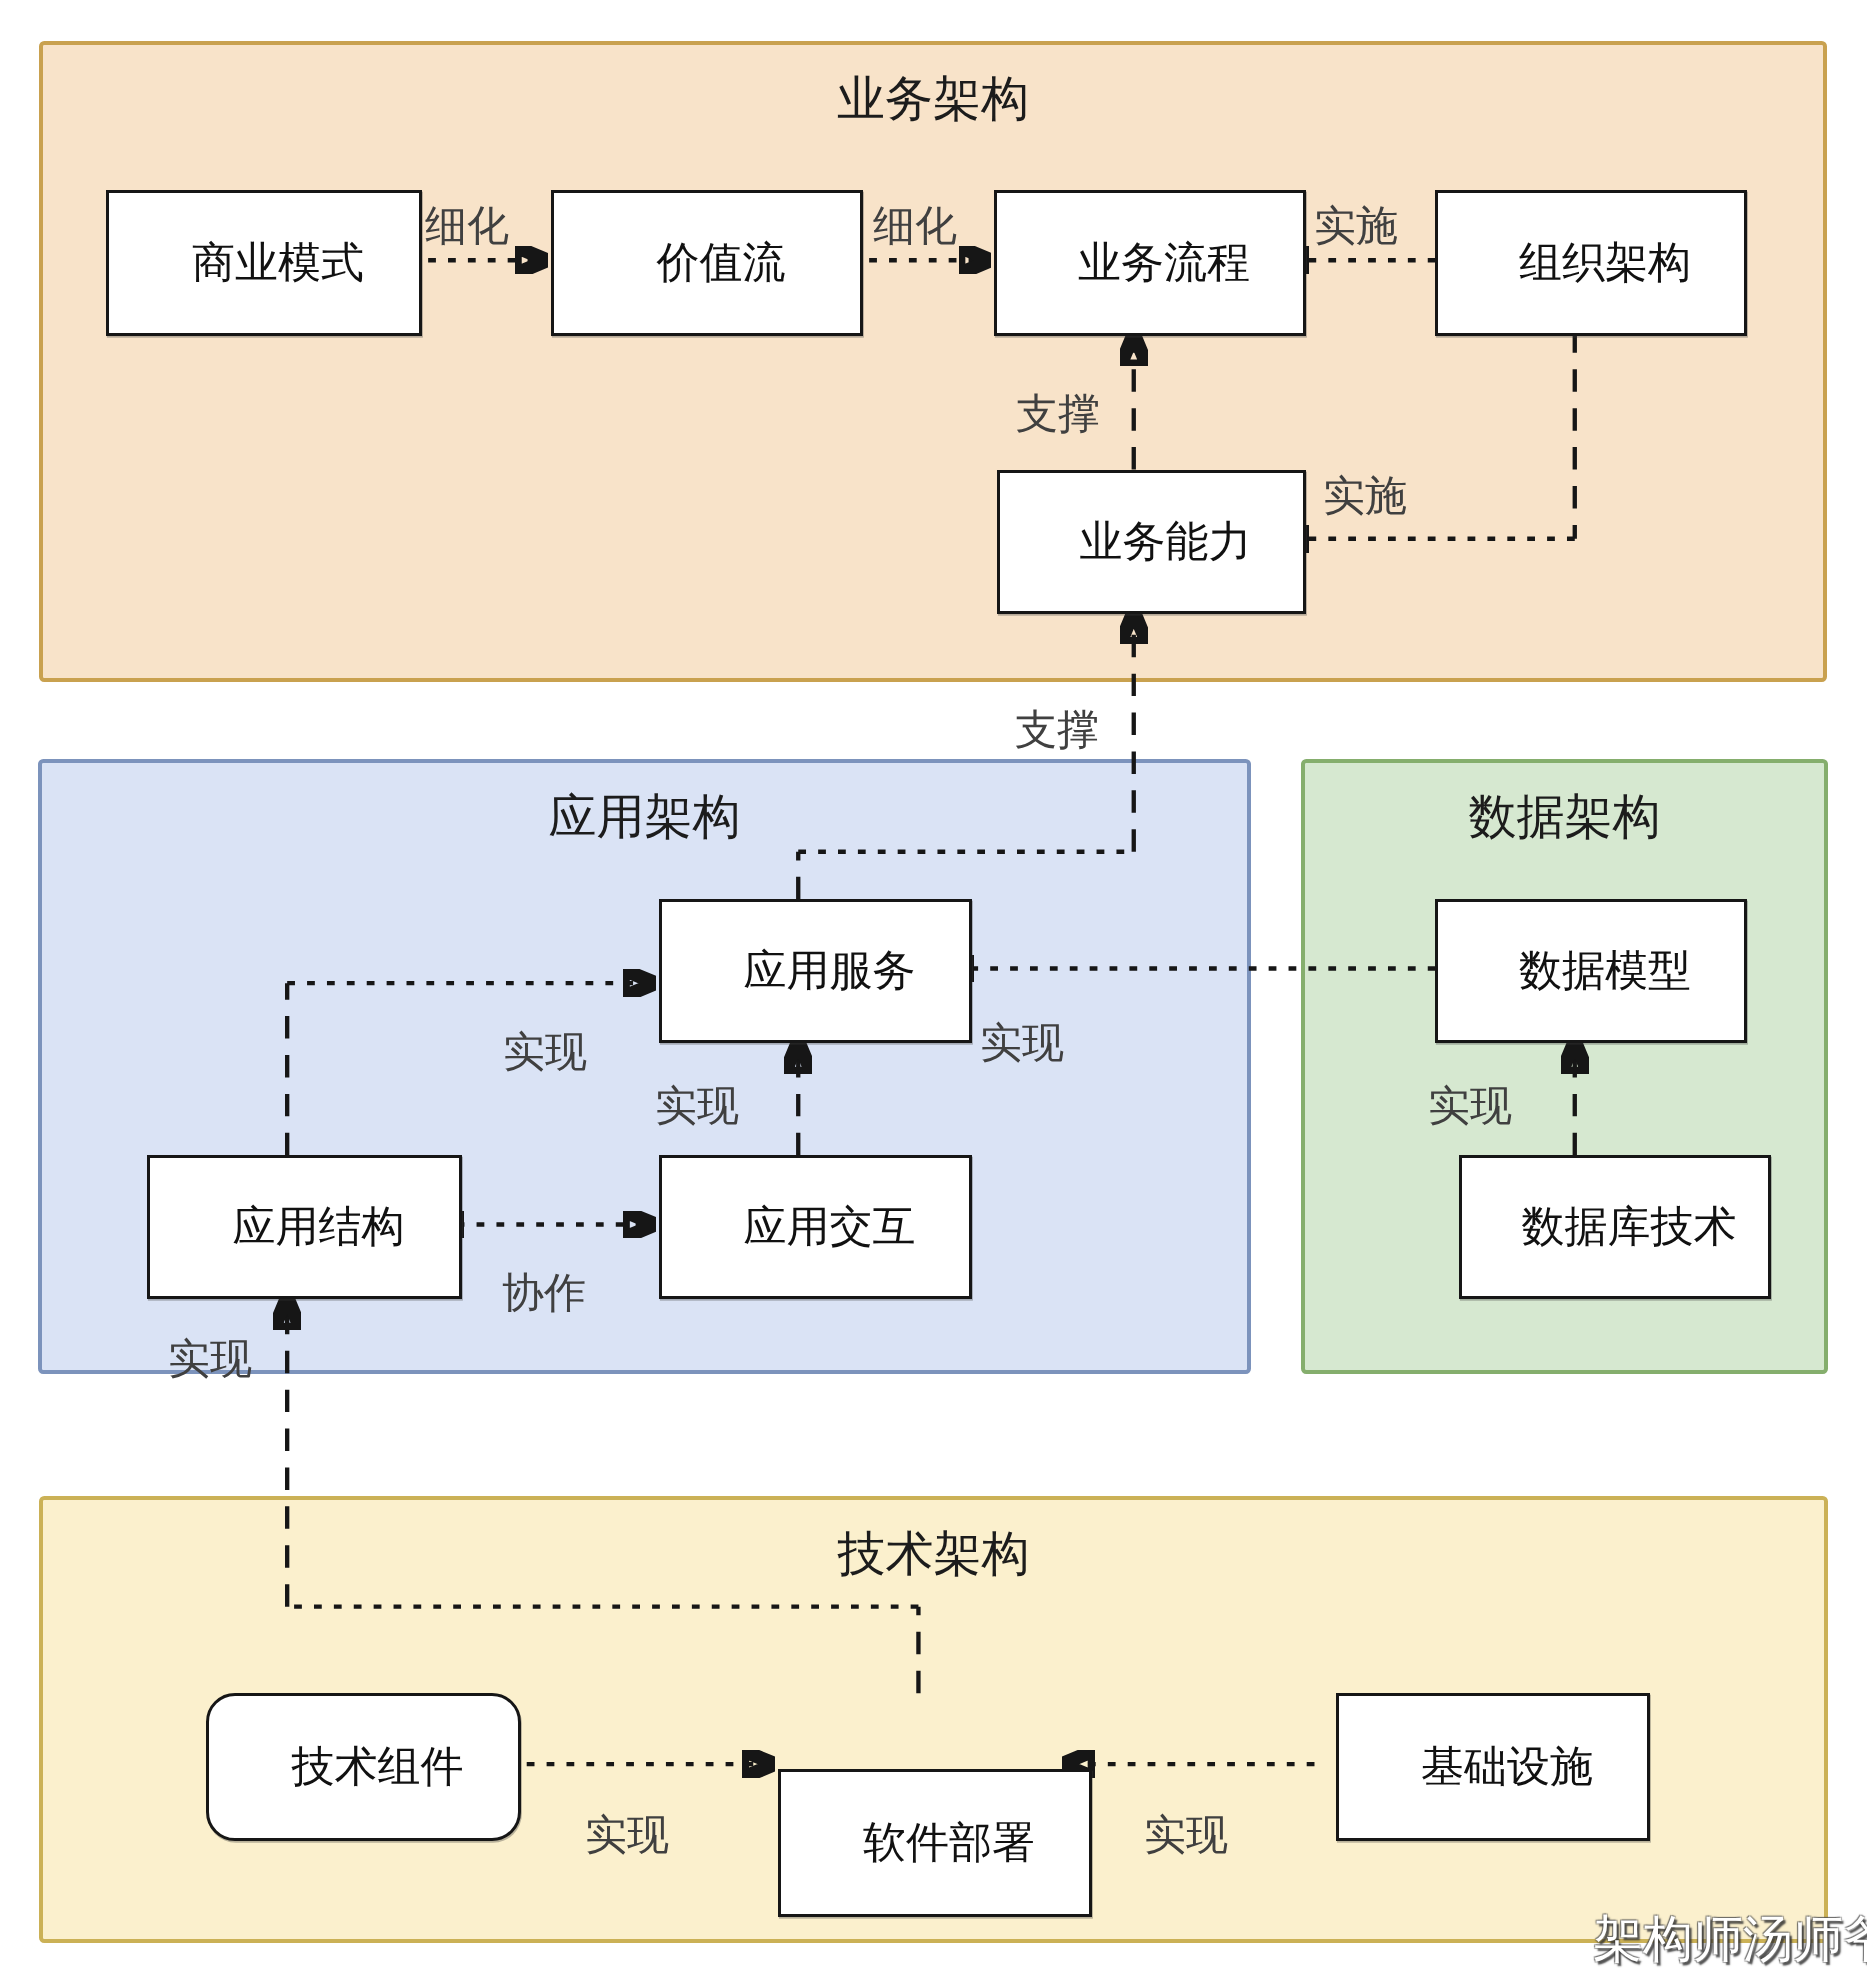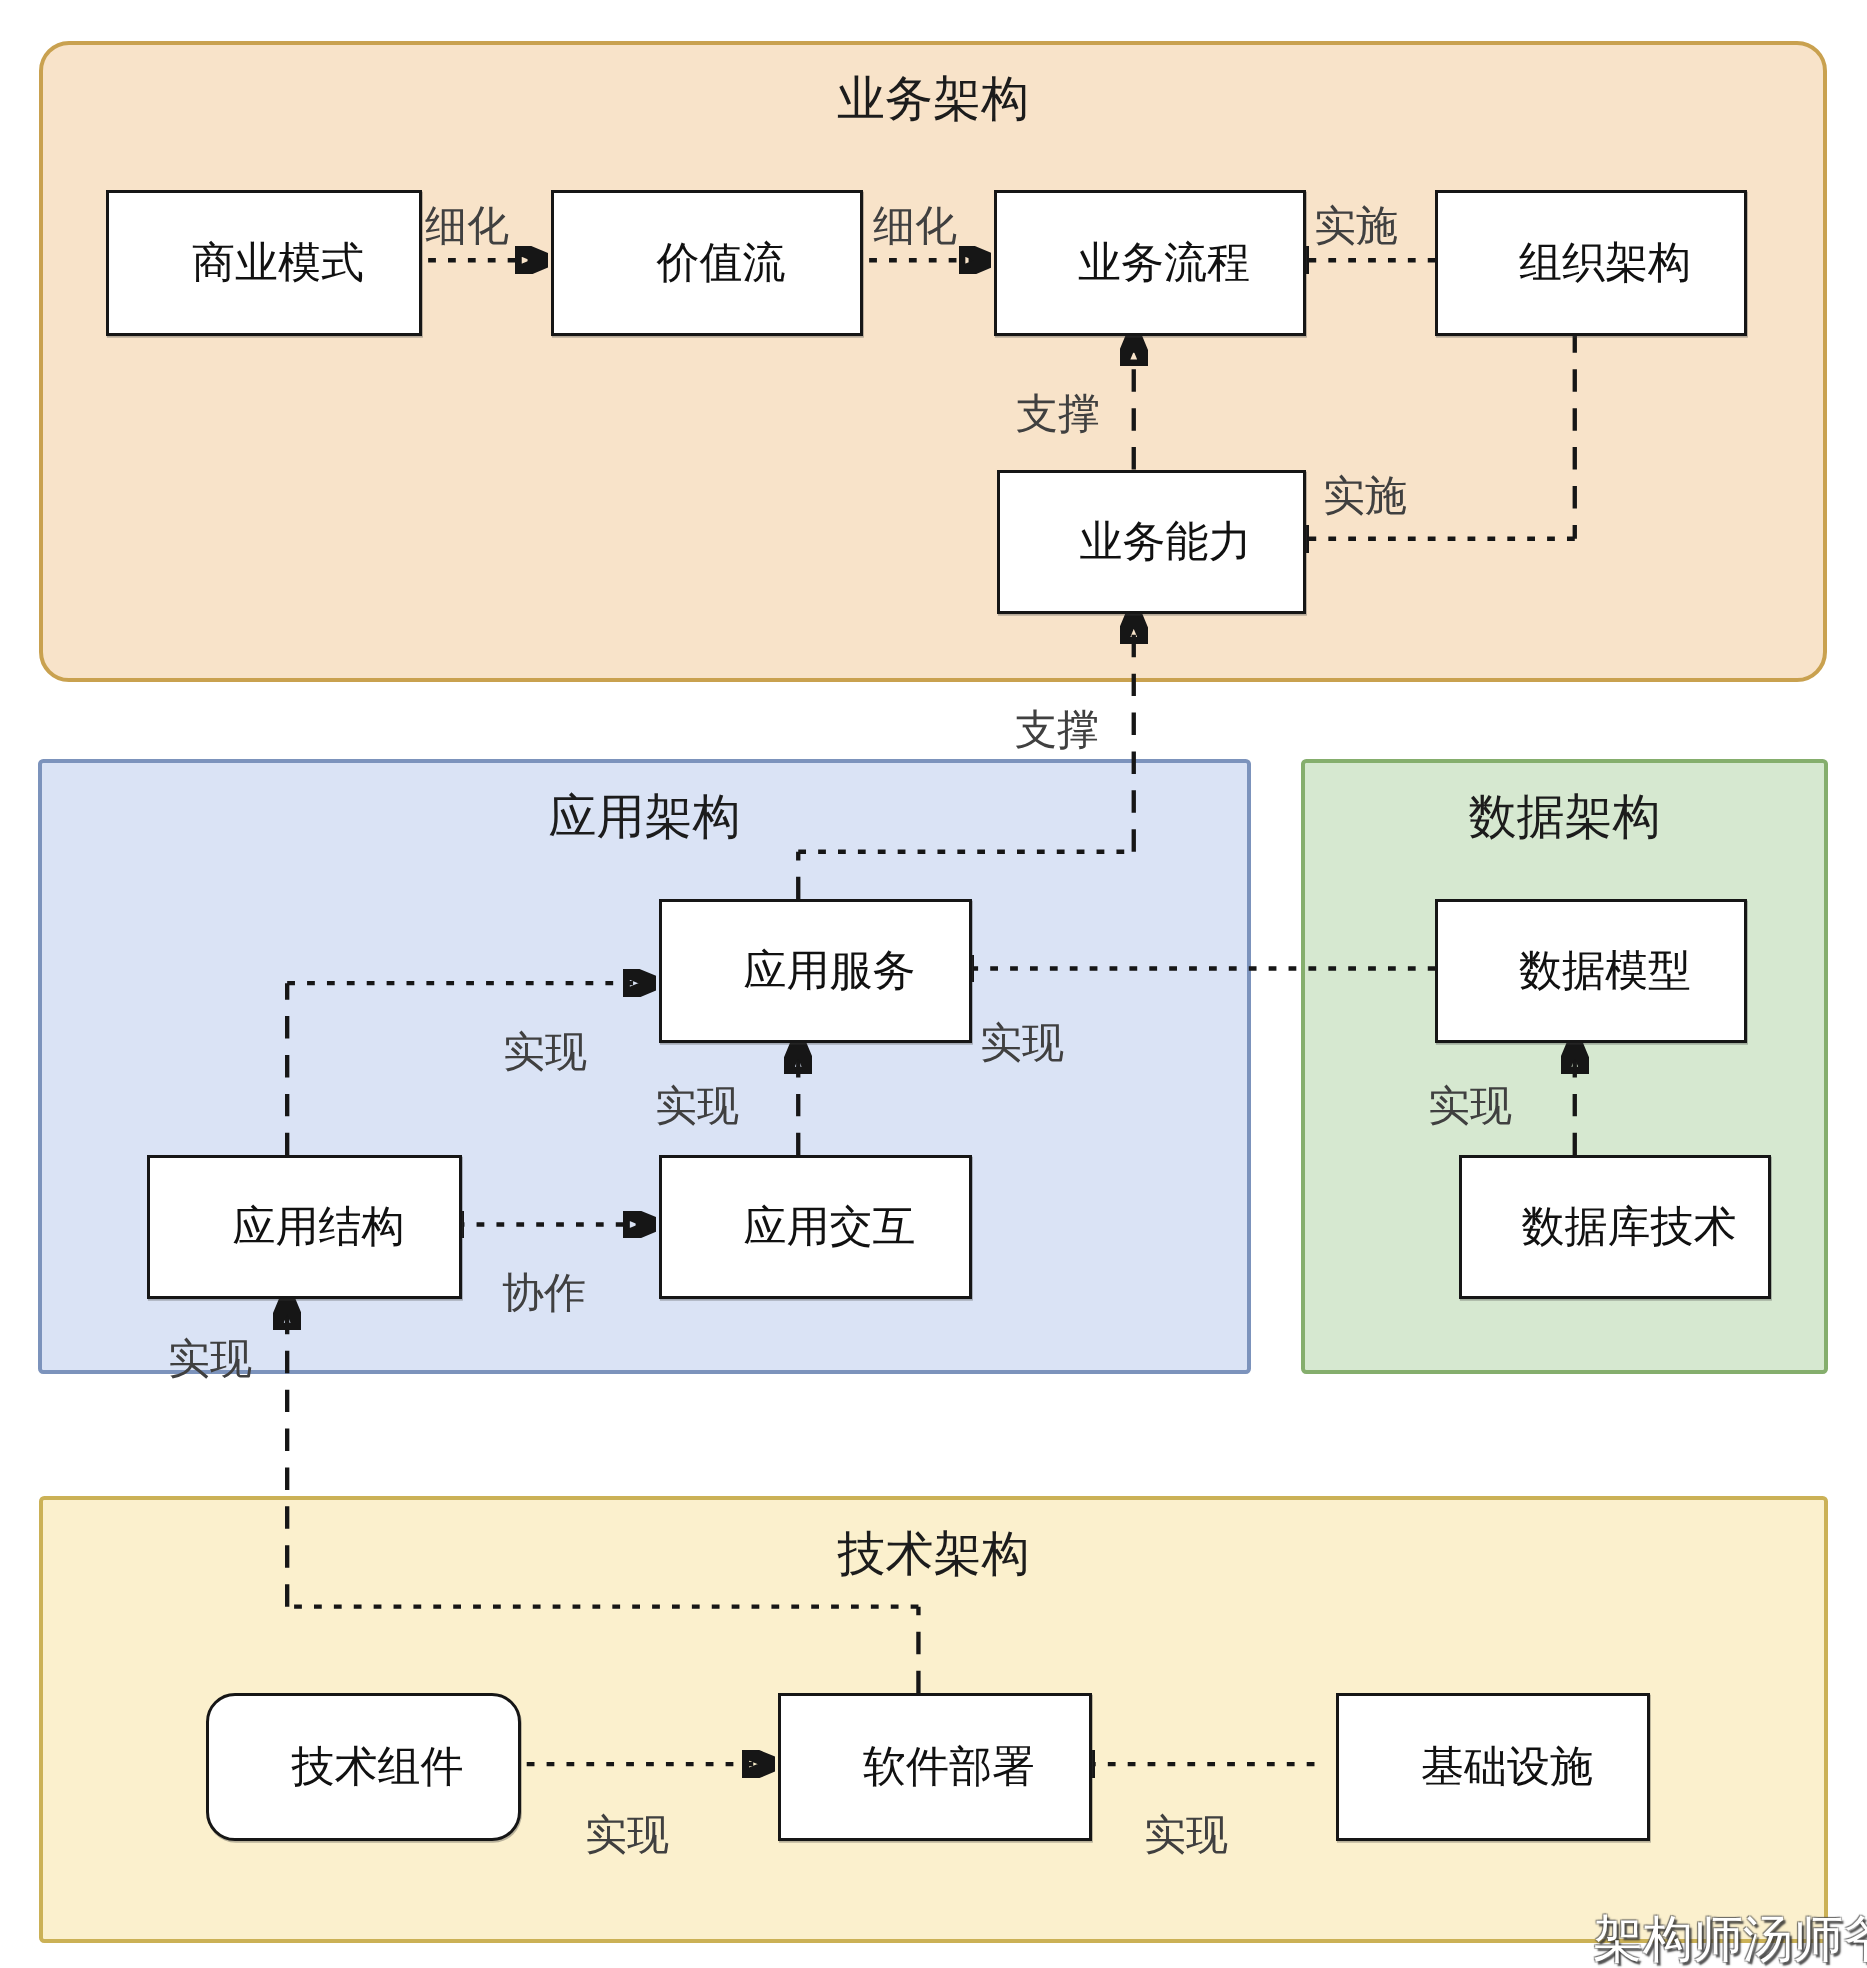--- a/index.html
+++ b/index.html
@@ -5,21 +5,21 @@
   html,body{margin:0;padding:0;background:#ffffff;}
   .canvas{
     position:relative;width:1868px;height:1969px;background:#ffffff;overflow:hidden;
     font-family:"Liberation Sans","DejaVu Sans",sans-serif;color:#1a1a1a;
   }
   .edges{position:absolute;left:0;top:0;width:1868px;height:1969px;z-index:3;pointer-events:none;}
   .edges path{fill:none;stroke:#161616;stroke-width:5;}
   .edges path.dot{stroke-dasharray:9 14;}
   .edges path.dash{stroke-dasharray:26 19;}
   .region{position:absolute;border-radius:5.2px;border:4.3px solid;z-index:1;}
-  .region-business{left:39px;top:41px;width:1780px;height:633px;background:#F8E3C9;border-color:#C9A14F;border-radius:30px;}
+  .region-business{left:39px;top:41px;width:1780px;height:633px;background:#F8E3C9;border-color:#C9A14F;}
   .region-application{left:38px;top:759px;width:1205px;height:607px;background:#DAE3F5;border-color:#7C93BC;}
   .region-data{left:1301px;top:759px;width:519px;height:607px;background:#D6E8D0;border-color:#85AE6D;}
   .region-technology{left:39px;top:1496px;width:1781px;height:439px;background:#FBF0CD;border-color:#CBB156;}
   .region-title{
     position:absolute;left:50%;transform:translateX(-50%);top:26px;
     font-size:48px;line-height:1.15;font-weight:500;color:#1c1c1c;white-space:nowrap;z-index:2;
   }
   .node{
     position:absolute;background:#ffffff;border:3.5px solid #161616;z-index:4;
     display:flex;align-items:center;justify-content:center;
@@ -105,21 +105,21 @@
   <div class="node" style="left:997px;top:470px;width:275px;height:138px;">业务能力</div>
 
   <div class="node" style="left:659px;top:899px;width:279px;height:138px;">应用服务</div>
   <div class="node" style="left:147px;top:1155px;width:281px;height:138px;">应用结构</div>
   <div class="node" style="left:659px;top:1155px;width:279px;height:138px;">应用交互</div>
 
   <div class="node" style="left:1435px;top:899px;width:278px;height:138px;">数据模型</div>
   <div class="node" style="left:1435px;top:1155px;width:278px;height:138px;margin-left:24px;">数据库技术</div>
 
   <div class="node" style="left:206px;top:1693px;width:281px;height:142px;border-radius:29px;">技术组件</div>
-  <div class="node" style="left:778px;top:1693px;width:280px;height:142px;">软件部署</div>
+  <div class="node" style="left:778px;top:1769px;width:280px;height:142px;">软件部署</div>
   <div class="node" style="left:1314px;top:1693px;width:280px;height:142px;margin-left:22px;">基础设施</div>
 
   <div class="edge-label" style="left:467px;top:214px;">细化</div>
   <div class="edge-label" style="left:915px;top:214px;">细化</div>
   <div class="edge-label" style="left:1356px;top:214px;">实施</div>
   <div class="edge-label" style="left:1058px;top:402px;">支撑</div>
   <div class="edge-label" style="left:1365px;top:484px;">实施</div>
   <div class="edge-label" style="left:1057px;top:718px;">支撑</div>
   <div class="edge-label" style="left:545px;top:1040px;">实现</div>
   <div class="edge-label" style="left:697px;top:1094px;">实现</div>

